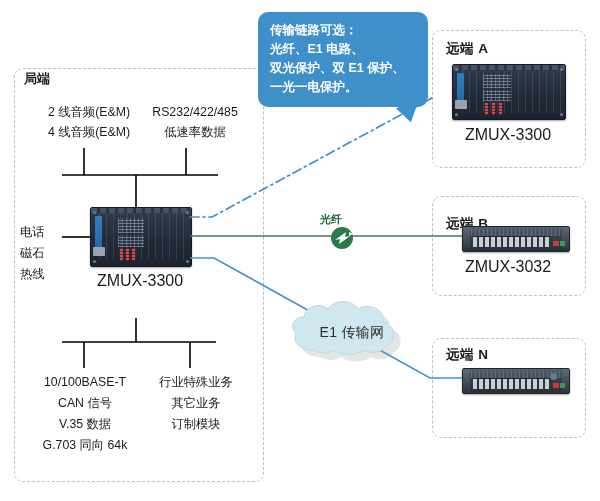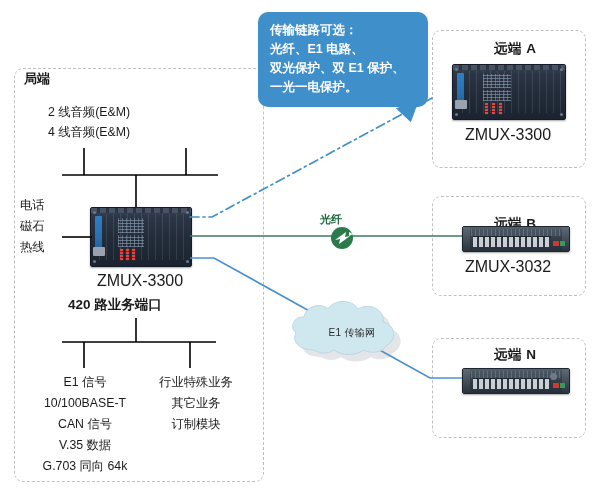--- a/index.html
+++ b/index.html
@@ -22,21 +22,21 @@
   }
   #central-box{left:14px;top:68px;width:248px;height:412px;}
   #remote-a-box{left:432px;top:30px;width:152px;height:136px;}
   #remote-b-box{left:432px;top:196px;width:152px;height:98px;}
   #remote-n-box{left:432px;top:338px;width:152px;height:98px;}
 
   
   .lbl{position:absolute;white-space:nowrap;font-size:12.5px;line-height:1;}
   .bold{font-weight:bold;}
   .title-local{left:24px;top:72px;font-size:13px;font-weight:bold;}
-  .remote-title{font-size:13.5px;font-weight:bold;letter-spacing:.5px;margin-left:48px;}
+  .remote-title{font-size:13.5px;font-weight:bold;letter-spacing:.5px;}
 
   .col-text{position:absolute;text-align:center;font-size:12.3px;line-height:20px;white-space:nowrap;}
 
   
   .chassis{
     position:absolute;
     background:linear-gradient(180deg,#3a4657 0%,#2b3545 16%,#222b39 55%,#1b2330 100%);
     border:1px solid #151b26;
     border-radius:2px;
     box-shadow:0 1px 2px rgba(0,0,0,.35);
@@ -115,21 +115,21 @@
     border-top:18px solid #3f8fcb;
     transform:rotate(-18deg);
   }
   #callout .line{white-space:nowrap;}
 
   
   #cloud-wrap{position:absolute;left:282px;top:296px;width:140px;height:78px;z-index:4;}
   #cloud-label{
     position:absolute;left:0;top:0;width:140px;height:78px;
     display:flex;align-items:center;justify-content:center;
-    font-size:10px;color:#2b2b2b;letter-spacing:.3px;
+    font-size:14px;color:#2b2b2b;letter-spacing:.3px;
     padding-bottom:4px;box-sizing:border-box;
     z-index:2;white-space:nowrap;
   }
 
   
   #fiber-wrap{position:absolute;left:320px;top:212px;width:44px;height:40px;z-index:5;}
   #fiber-label{
     position:absolute;left:0;top:0;width:44px;
     font-size:11px;color:#1f6b3f;font-weight:bold;white-space:nowrap;
   }
@@ -176,22 +176,26 @@
   <div class="dashbox" id="remote-b-box"></div>
   <div class="dashbox" id="remote-n-box"></div>
 
   <div class="lbl title-local">局端</div>
 
   <div class="col-text" style="left:34px;top:102px;width:110px;">
     <div>2 线音频(E&amp;M)</div>
     <div>4 线音频(E&amp;M)</div>
   </div>
 
-
-  <div class="col-text" style="left:20px;top:195px;width:44px;line-height:21px;text-align:left;">
+  <div class="col-text" style="left:140px;top:102px;width:110px;">
+    <div>RS232/422/485</div>
+    <div>低速率数据</div>
+  </div>
+
+  <div class="col-text" style="left:20px;top:222px;width:44px;line-height:21px;text-align:left;">
     <div>电话</div>
     <div>磁石</div>
     <div>热线</div>
   </div>
 
   <div class="chassis" id="central-chassis" style="left:90px;top:207px;width:100px;height:58px;">
     <div class="topstrip"></div>
     <div class="slots"></div>
     <div class="bluecard"></div>
     <div class="graycard"></div>
@@ -212,24 +216,22 @@
         <i class="led"></i>
     </div>
     <div class="scr" style="left:2px;top:3px;"></div>
     <div class="scr" style="right:2px;top:3px;"></div>
     <div class="scr" style="left:2px;bottom:3px;"></div>
     <div class="scr" style="right:2px;bottom:3px;"></div>
   </div>
 
   <div class="devcap" style="left:90px;top:272px;width:100px;">ZMUX-3300</div>
 
-  <div class="lbl bold" style="left:68px;top:298px;font-size:13.5px;">420 路业务端口</div>
 
   <div class="col-text" style="left:30px;top:372px;width:110px;line-height:21px;">
-    <div>E1 信号</div>
     <div>10/100BASE-T</div>
     <div>CAN 信号</div>
     <div>V.35 数据</div>
     <div>G.703 同向 64k</div>
   </div>
 
   <div class="col-text" style="left:144px;top:372px;width:104px;line-height:21px;">
     <div>行业特殊业务</div>
     <div>其它业务</div>
     <div>订制模块</div>

